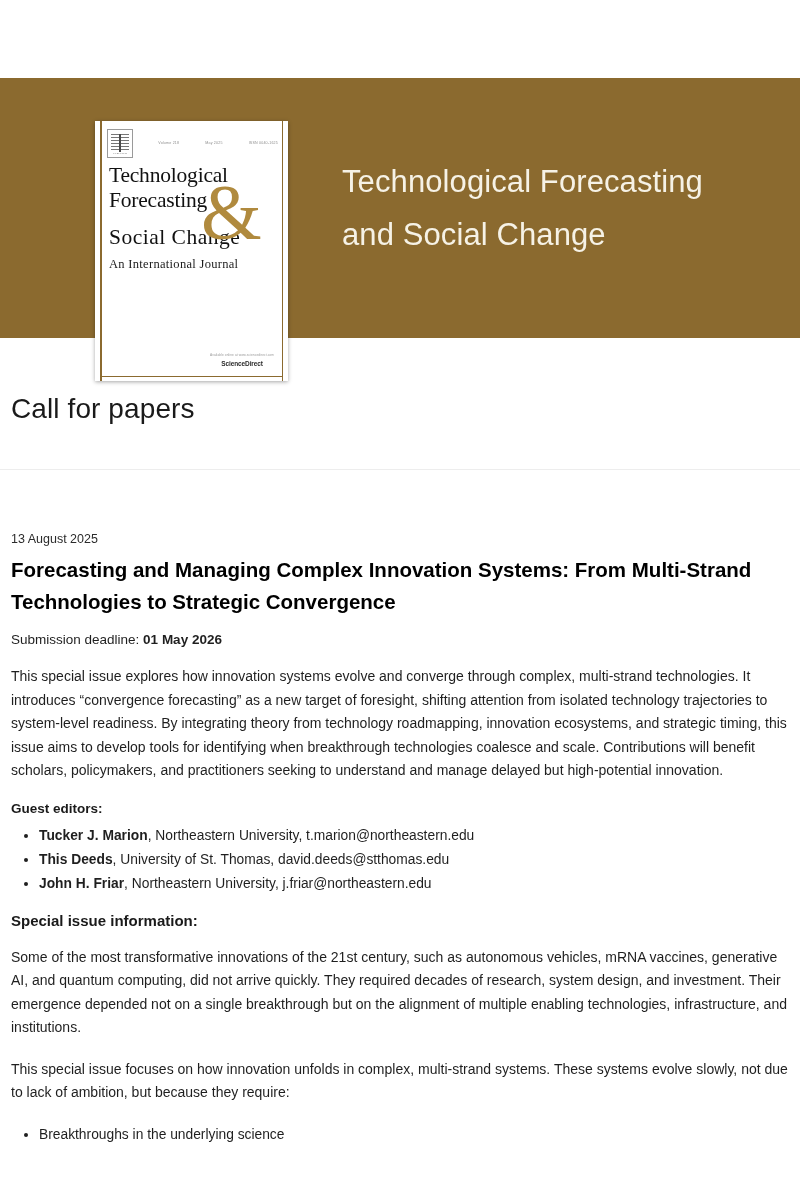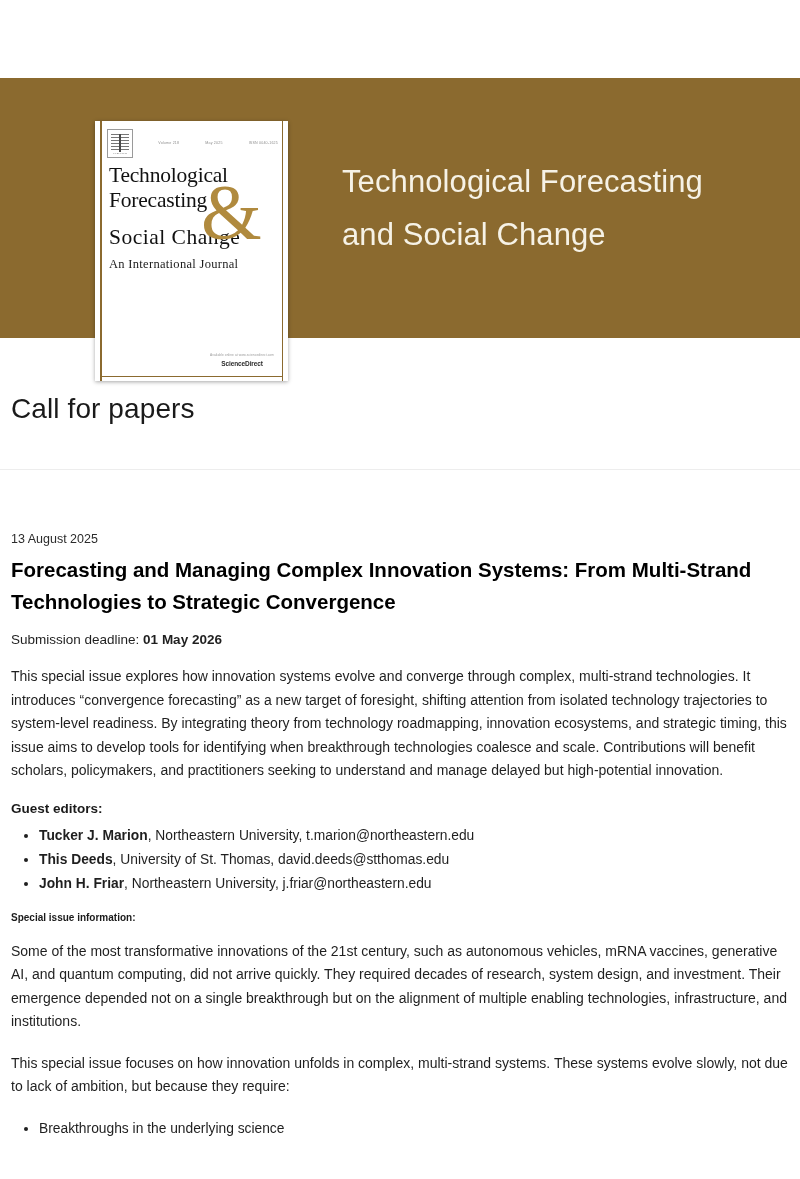--- a/index.html
+++ b/index.html
@@ -229,21 +229,21 @@
     list-style: disc;
   }
   ul.bullets li {
     font-size: 13.8px;
     line-height: 24px;
     color: #1f1f1f;
     margin-bottom: 0px;
   }
   ul.bullets li b { font-weight: 700; }
   .section-label {
-    font-size: 10px;
+    font-size: 15px;
     font-weight: 700;
     color: #1a1a1a;
     margin: 0 0 17px 0;
   }
 </style>
 </head>
 <body>
 
 <div class="journal-banner">
 

